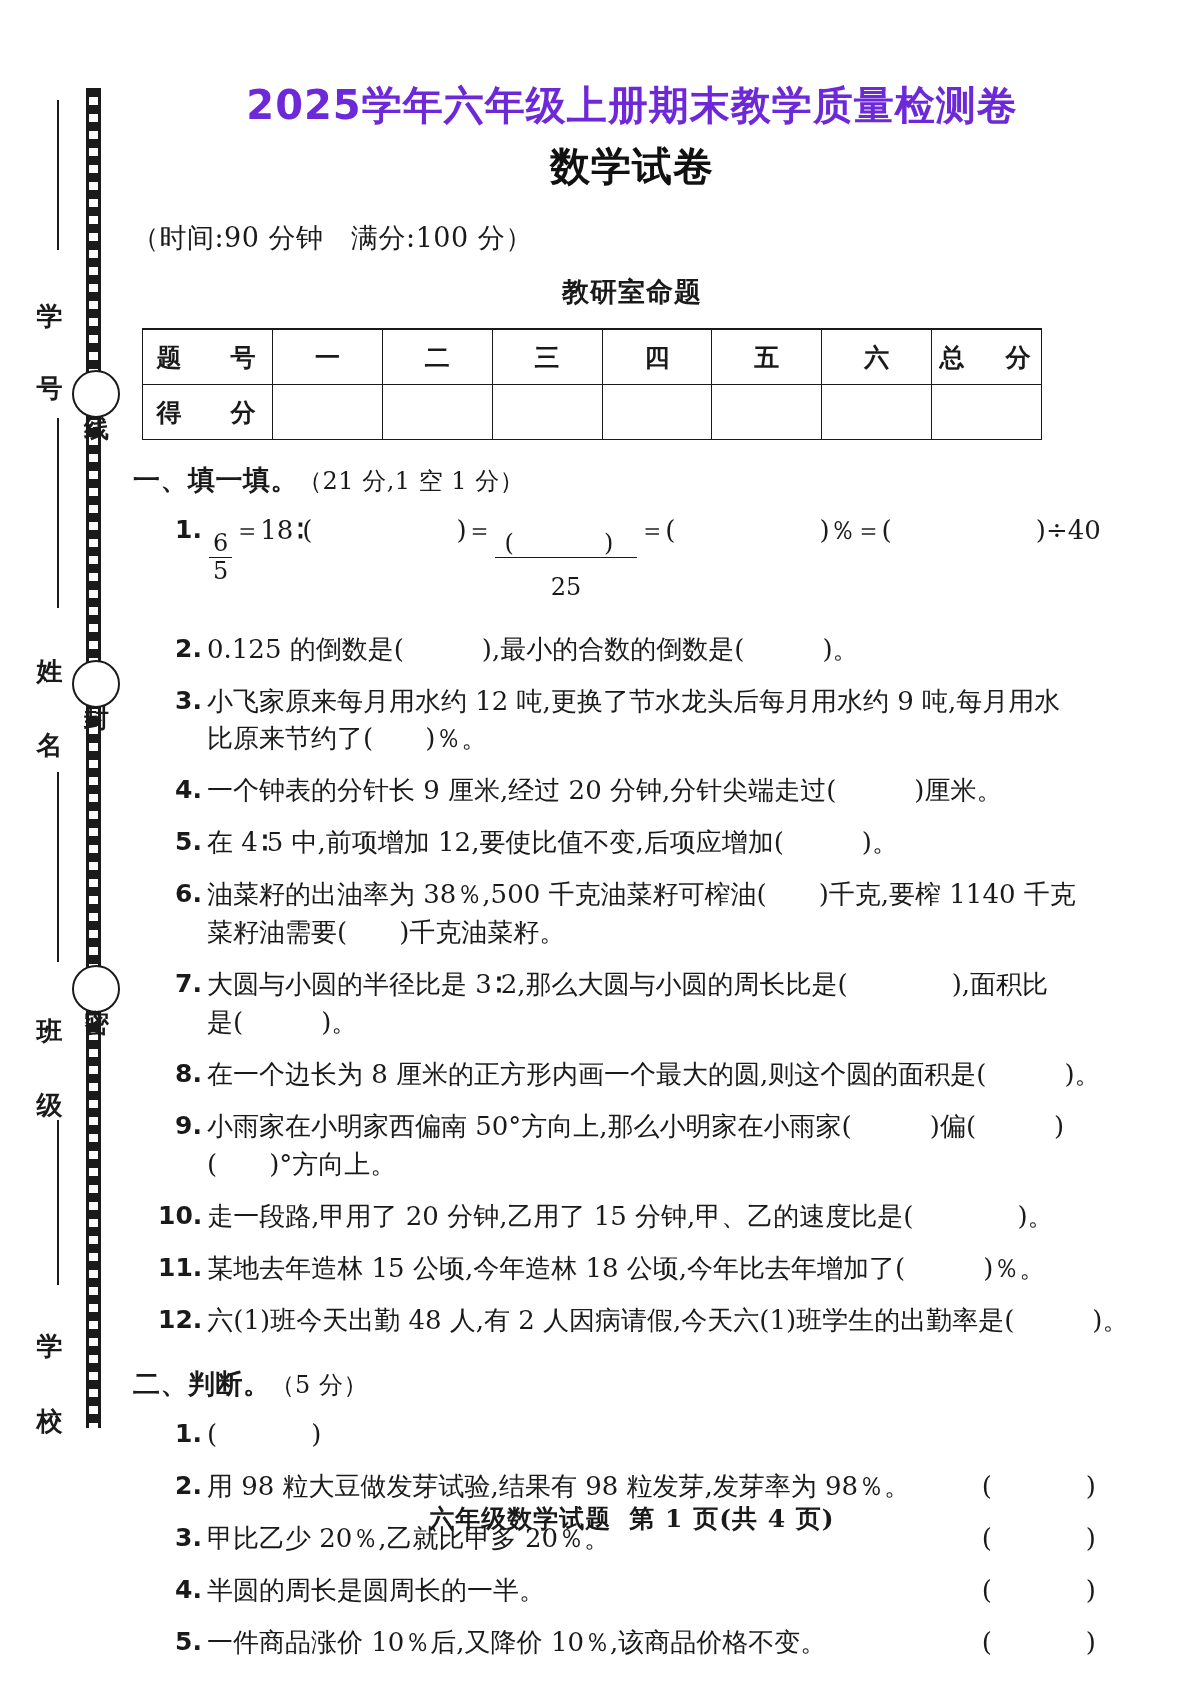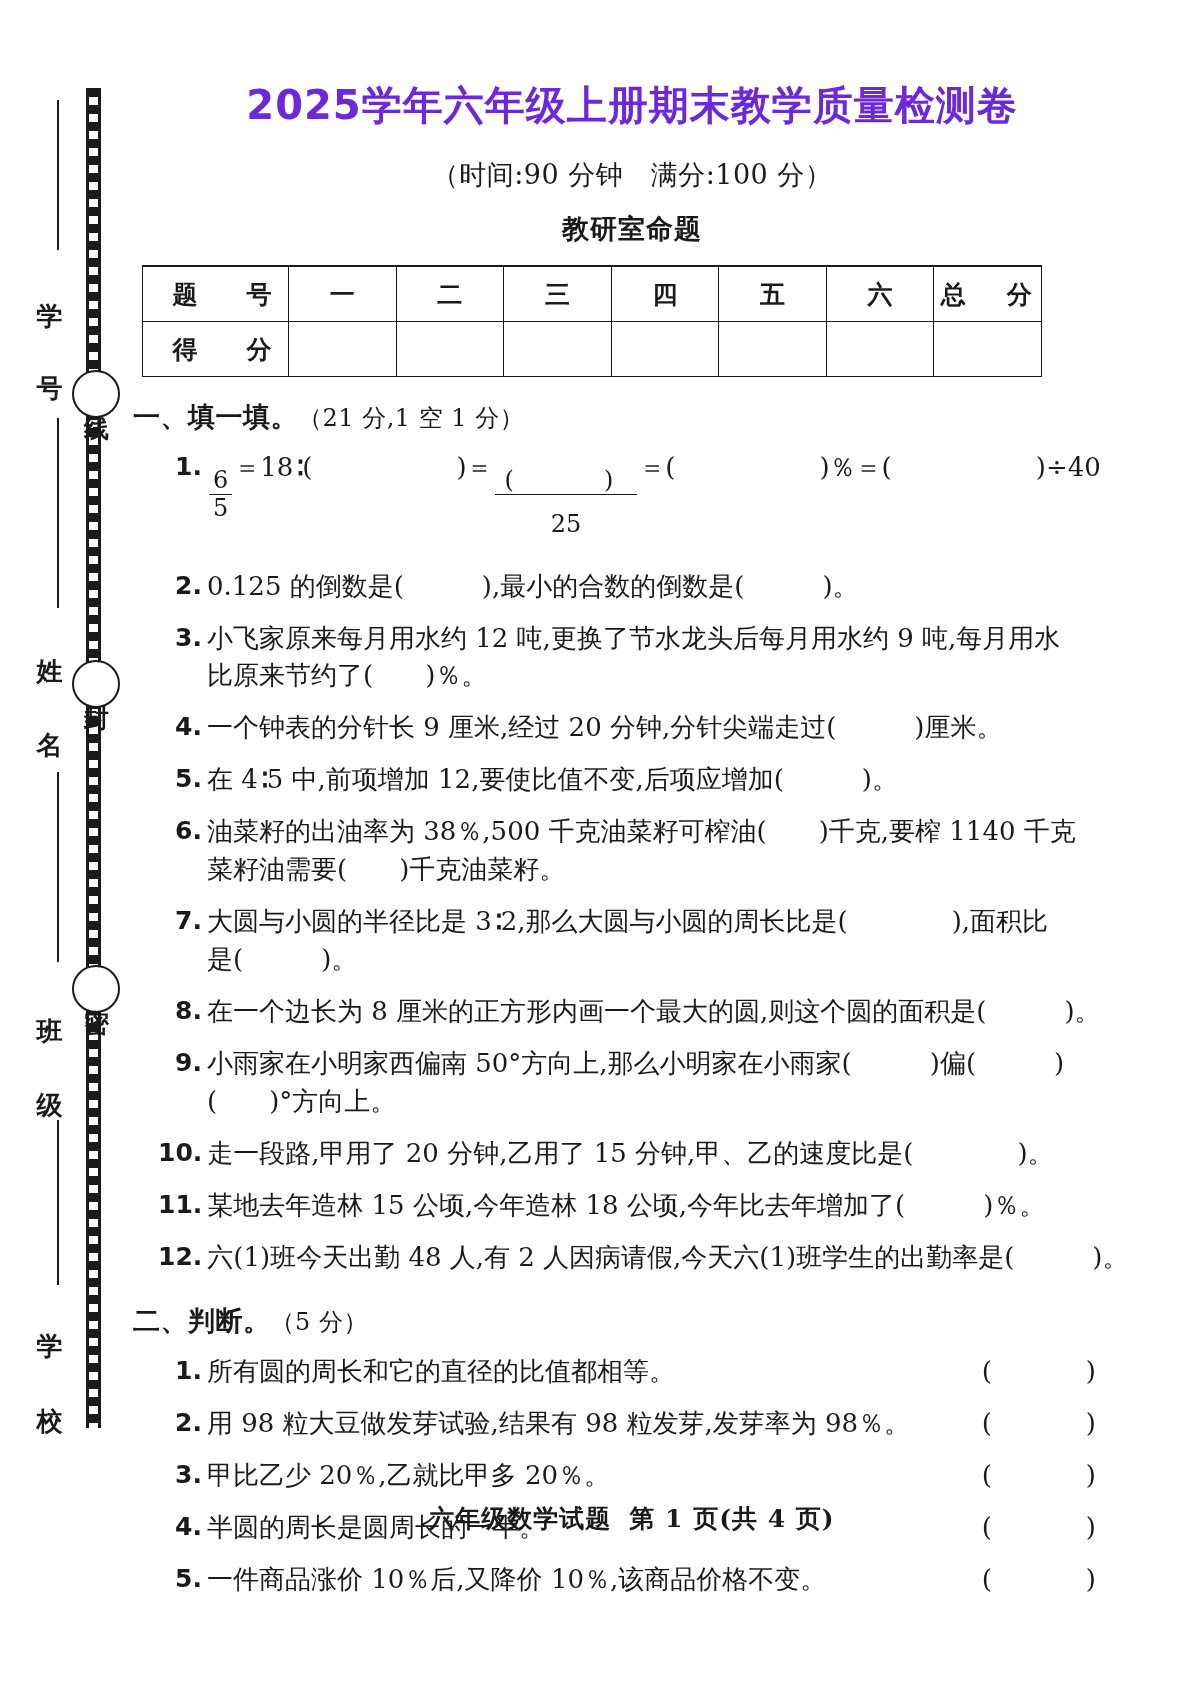--- a/index.html
+++ b/index.html
@@ -115,21 +115,21 @@
     margin: 2px 0 0 0;
     text-align: center;
     font-family: "DejaVu Sans", "Liberation Sans", sans-serif;
     font-size: 40px;
     font-weight: 700;
     letter-spacing: 1px;
     color: #111;
   }
   #paper-meta {
     margin: 26px 0 0 0;
-    text-align: center;
+    text-align: left;
     font-size: 27px;
     letter-spacing: 0.5px;
   }
   #paper-author {
     margin: 18px 0 0 0;
     text-align: center;
     font-family: "DejaVu Sans", "Liberation Sans", sans-serif;
     font-size: 27px;
     font-weight: 700;
     letter-spacing: 1px;
@@ -147,21 +147,21 @@
     height: 52px;
     text-align: center;
     vertical-align: middle;
     font-family: "DejaVu Sans", "Liberation Sans", sans-serif;
     font-size: 25px;
     font-weight: 700;
   }
   #score-table td.rowhead {
     width: 118px;
     letter-spacing: 12px;
-    padding-left: 26px;
+    padding-left: 10px;
   }
   #score-table td.total {
     letter-spacing: 8px;
     padding-left: 6px;
   }
   #score-table tr:first-child td { border-top-width: 2.6px; }
 
   
   .section-head {
     margin: 22px 0 0 1px;
@@ -275,20 +275,21 @@
   <div id="seal-band"></div>
 
   <div class="seal-char" style="top:370px;">线</div>
   <div class="seal-char" style="top:660px;">封</div>
   <div class="seal-char" style="top:965px;">密</div>
 </div>
 
 <div id="sheet">
 
   <h1 id="paper-title">2025学年六年级上册期末教学质量检测卷</h1>
+  <div id="paper-subtitle">数学试卷</div>
   <div id="paper-meta">（时间:90 分钟　满分:100 分）</div>
   <div id="paper-author">教研室命题</div>
 
   <table id="score-table">
     <tbody>
         <tr>
       <td class="rowhead">题　号</td>
       <td>一</td>
       <td>二</td>
       <td>三</td>
@@ -401,21 +402,20 @@
   </ul>
 
   <div class="section-head" style="margin-top:26px;">
     <span>二、判断。</span><span class="pts">（5 分）</span>
   </div>
 
   <ul class="qlist">
     <li class="q judge">
       <span class="num">1.</span>
       <span class="body">
-        <span>所有圆的周长和它的直径的比值都相等。</span>
         <span class="parens">(　)</span>
       </span>
     </li>
     <li class="q judge">
       <span class="num">2.</span>
       <span class="body">
         <span>用 98 粒大豆做发芽试验,结果有 98 粒发芽,发芽率为 98％。</span>
         <span class="parens">(　)</span>
       </span>
     </li>

